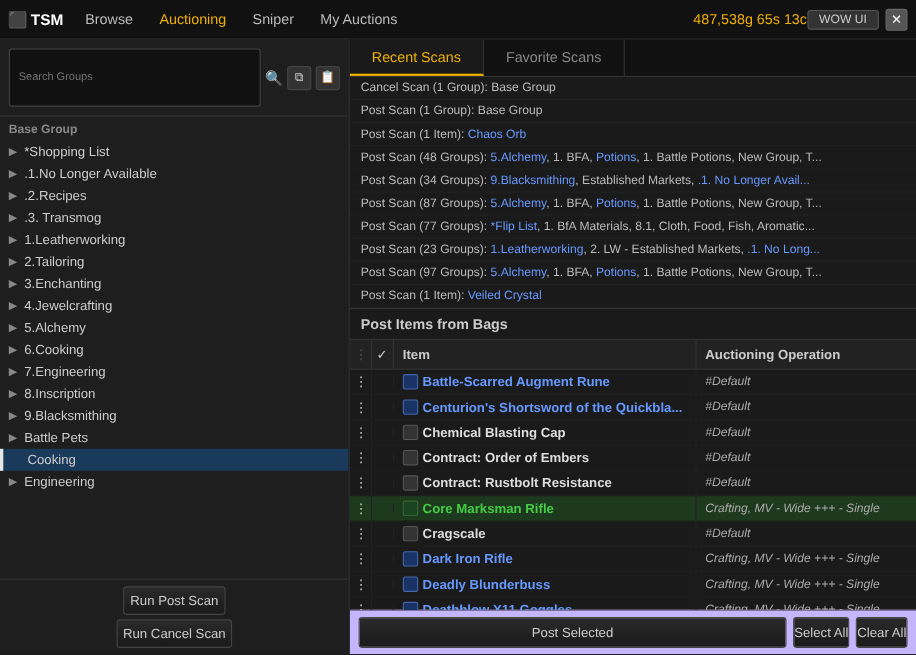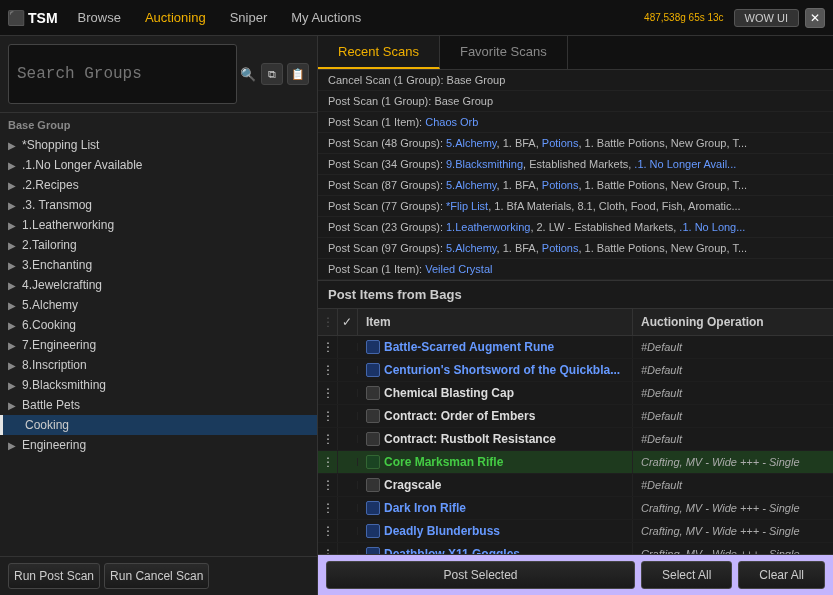--- a/index.html
+++ b/index.html
@@ -44,22 +44,22 @@
       margin-right: 16px;
       cursor: pointer;
       padding: 2px 4px;
     }
     #topbar .nav-item.active {
       color: #f0b000;
     }
     #topbar .spacer { flex: 1; }
     #topbar .stats {
       color: #aaa;
-      font-size: 10px;
-      margin-right: 10px;
+      font-size: 13px;
+      margin-right: 0;
     }
     #topbar .stats .gold { color: #f0b000; }
     #topbar .wow-ui-btn {
       background: #333;
       border: 1px solid #555;
       color: #ccc;
       padding: 2px 10px;
       border-radius: 3px;
       cursor: pointer;
       font-size: 11px;
@@ -98,23 +98,22 @@
       gap: 4px;
       border-bottom: 1px solid #333;
     }
     #search-bar input {
       flex: 1;
       background: #111;
       border: 1px solid #444;
       border-radius: 3px;
       color: #ccc;
       padding: 20px 8px;
-      font-size: 16px;
+      font-size: 10px;
       outline: none;
-      font-family: Liberation Mono, monospace;
     }
     #search-bar .search-icon {
       color: #888;
       font-size: 13px;
     }
     #search-bar .icon-btn {
       background: #333;
       border: 1px solid #444;
       color: #ccc;
       width: 22px; height: 22px;
@@ -147,21 +146,21 @@
     .sidebar-item .arrow {
       color: #888;
       margin-right: 4px;
       font-size: 10px;
       width: 10px;
     }
 
     #sidebar-footer {
       padding: 6px 8px;
       display: flex;
-      flex-direction: row;
+      flex-direction: column;
       gap: 4px;
       border-top: 1px solid #333;
       align-items: center;
     }
     .sidebar-btn {
       background: linear-gradient(180deg, #2a2a2a, #1a1a1a);
       border: 1px solid #444;
       color: #ccc;
       padding: 5px;
       border-radius: 3px;
@@ -339,21 +338,21 @@
       padding: 6px;
       border-radius: 3px;
       cursor: pointer;
       font-size: 12px;
       text-align: center;
     }
     .select-all-btn, .clear-all-btn {
       background: linear-gradient(180deg, #2a2a2a, #1a1a1a);
       border: 1px solid #444;
       color: #ccc;
-      padding: 6px 20px;
+      padding: 6px 0;
       border-radius: 3px;
       cursor: pointer;
       font-size: 12px;
     }
 
     
     ::-webkit-scrollbar { width: 6px; height: 6px; }
     ::-webkit-scrollbar-track { background: #111; }
     ::-webkit-scrollbar-thumb { background: #444; border-radius: 3px; }
   </style>

